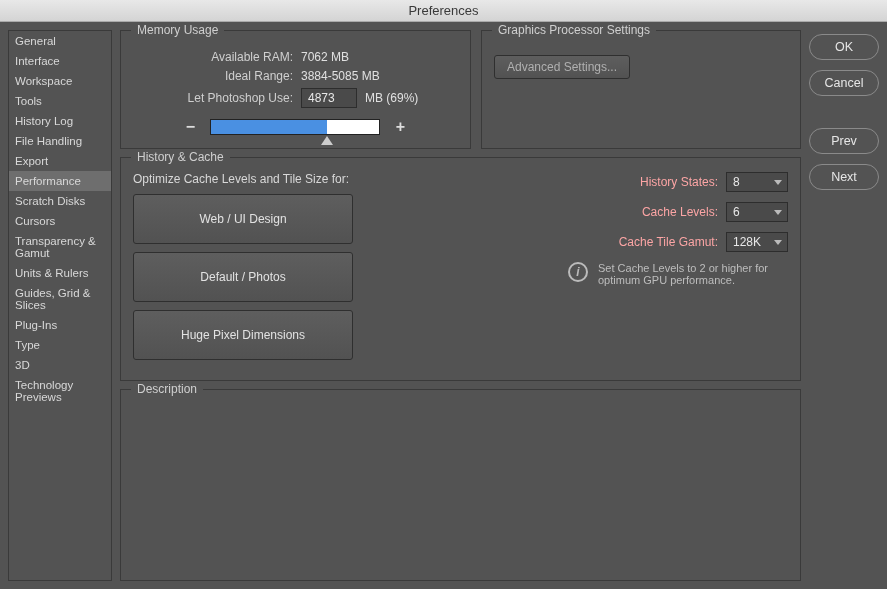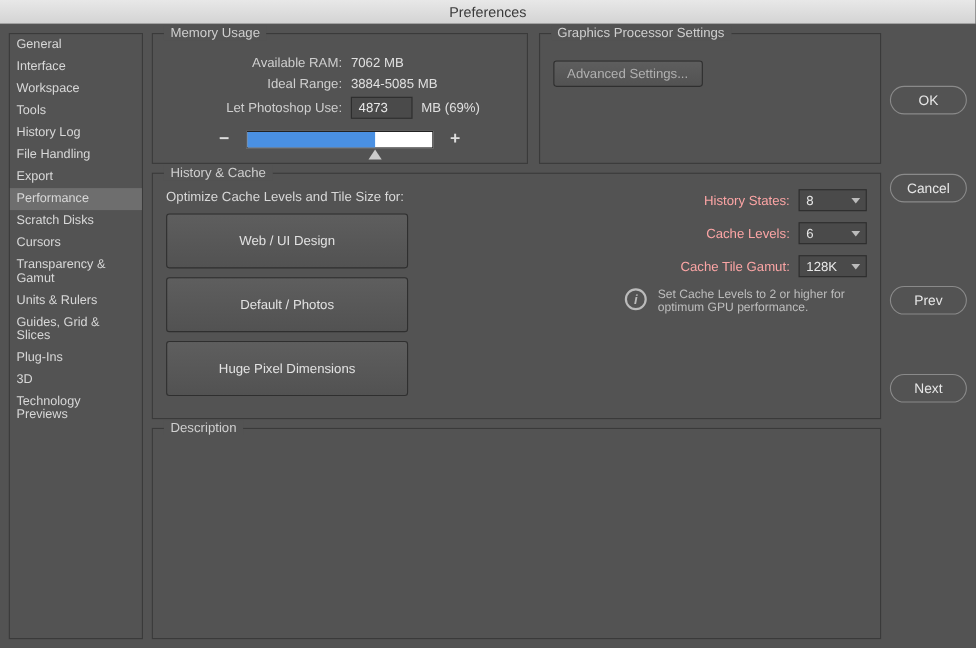--- a/index.html
+++ b/index.html
@@ -22,21 +22,21 @@
   font-size: 13px;
 }
 .main {
   display: flex;
   height: calc(100% - 22px);
   padding: 8px;
   gap: 8px;
   background: #535353;
 }
 .sidebar {
-  width: 122px;
+  width: 104px;
   border: 1px solid #3a3a3a;
   background: #535353;
 }
 .sidebar-item {
   padding: 4px 6px;
   cursor: pointer;
   color: #d8d8d8;
   font-size: 11.5px;
 }
 .sidebar-item.selected {
@@ -153,21 +153,20 @@
 }
 .pill {
   border:1px solid #8a8a8a;
   border-radius:14px;
   padding:5px 0;
   text-align:center;
   cursor:pointer;
   color:#e6e6e6;
   font-size:12.5px;
   background:#535353;
-  margin-top:44px;
 }
 </style>
 </head>
 <body>
 
 <div class="titlebar">Preferences</div>
 
 <div class="main">
   <div class="sidebar">
     <div class="sidebar-item">General</div>
@@ -177,20 +176,21 @@
     <div class="sidebar-item">History Log</div>
     <div class="sidebar-item">File Handling</div>
     <div class="sidebar-item">Export</div>
     <div class="sidebar-item selected">Performance</div>
     <div class="sidebar-item">Scratch Disks</div>
     <div class="sidebar-item">Cursors</div>
     <div class="sidebar-item">Transparency &amp; Gamut</div>
     <div class="sidebar-item">Units &amp; Rulers</div>
     <div class="sidebar-item">Guides, Grid &amp; Slices</div>
     <div class="sidebar-item">Plug-Ins</div>
+    <div class="sidebar-item">Type</div>
     <div class="sidebar-item">3D</div>
     <div class="sidebar-item">Technology Previews</div>
   </div>
 
   <div class="center">
     <div class="row1">
       <div class="fieldset mem">
         <div class="legend">Memory Usage</div>
         <div class="kv">
           <div class="label">Available RAM:</div>

